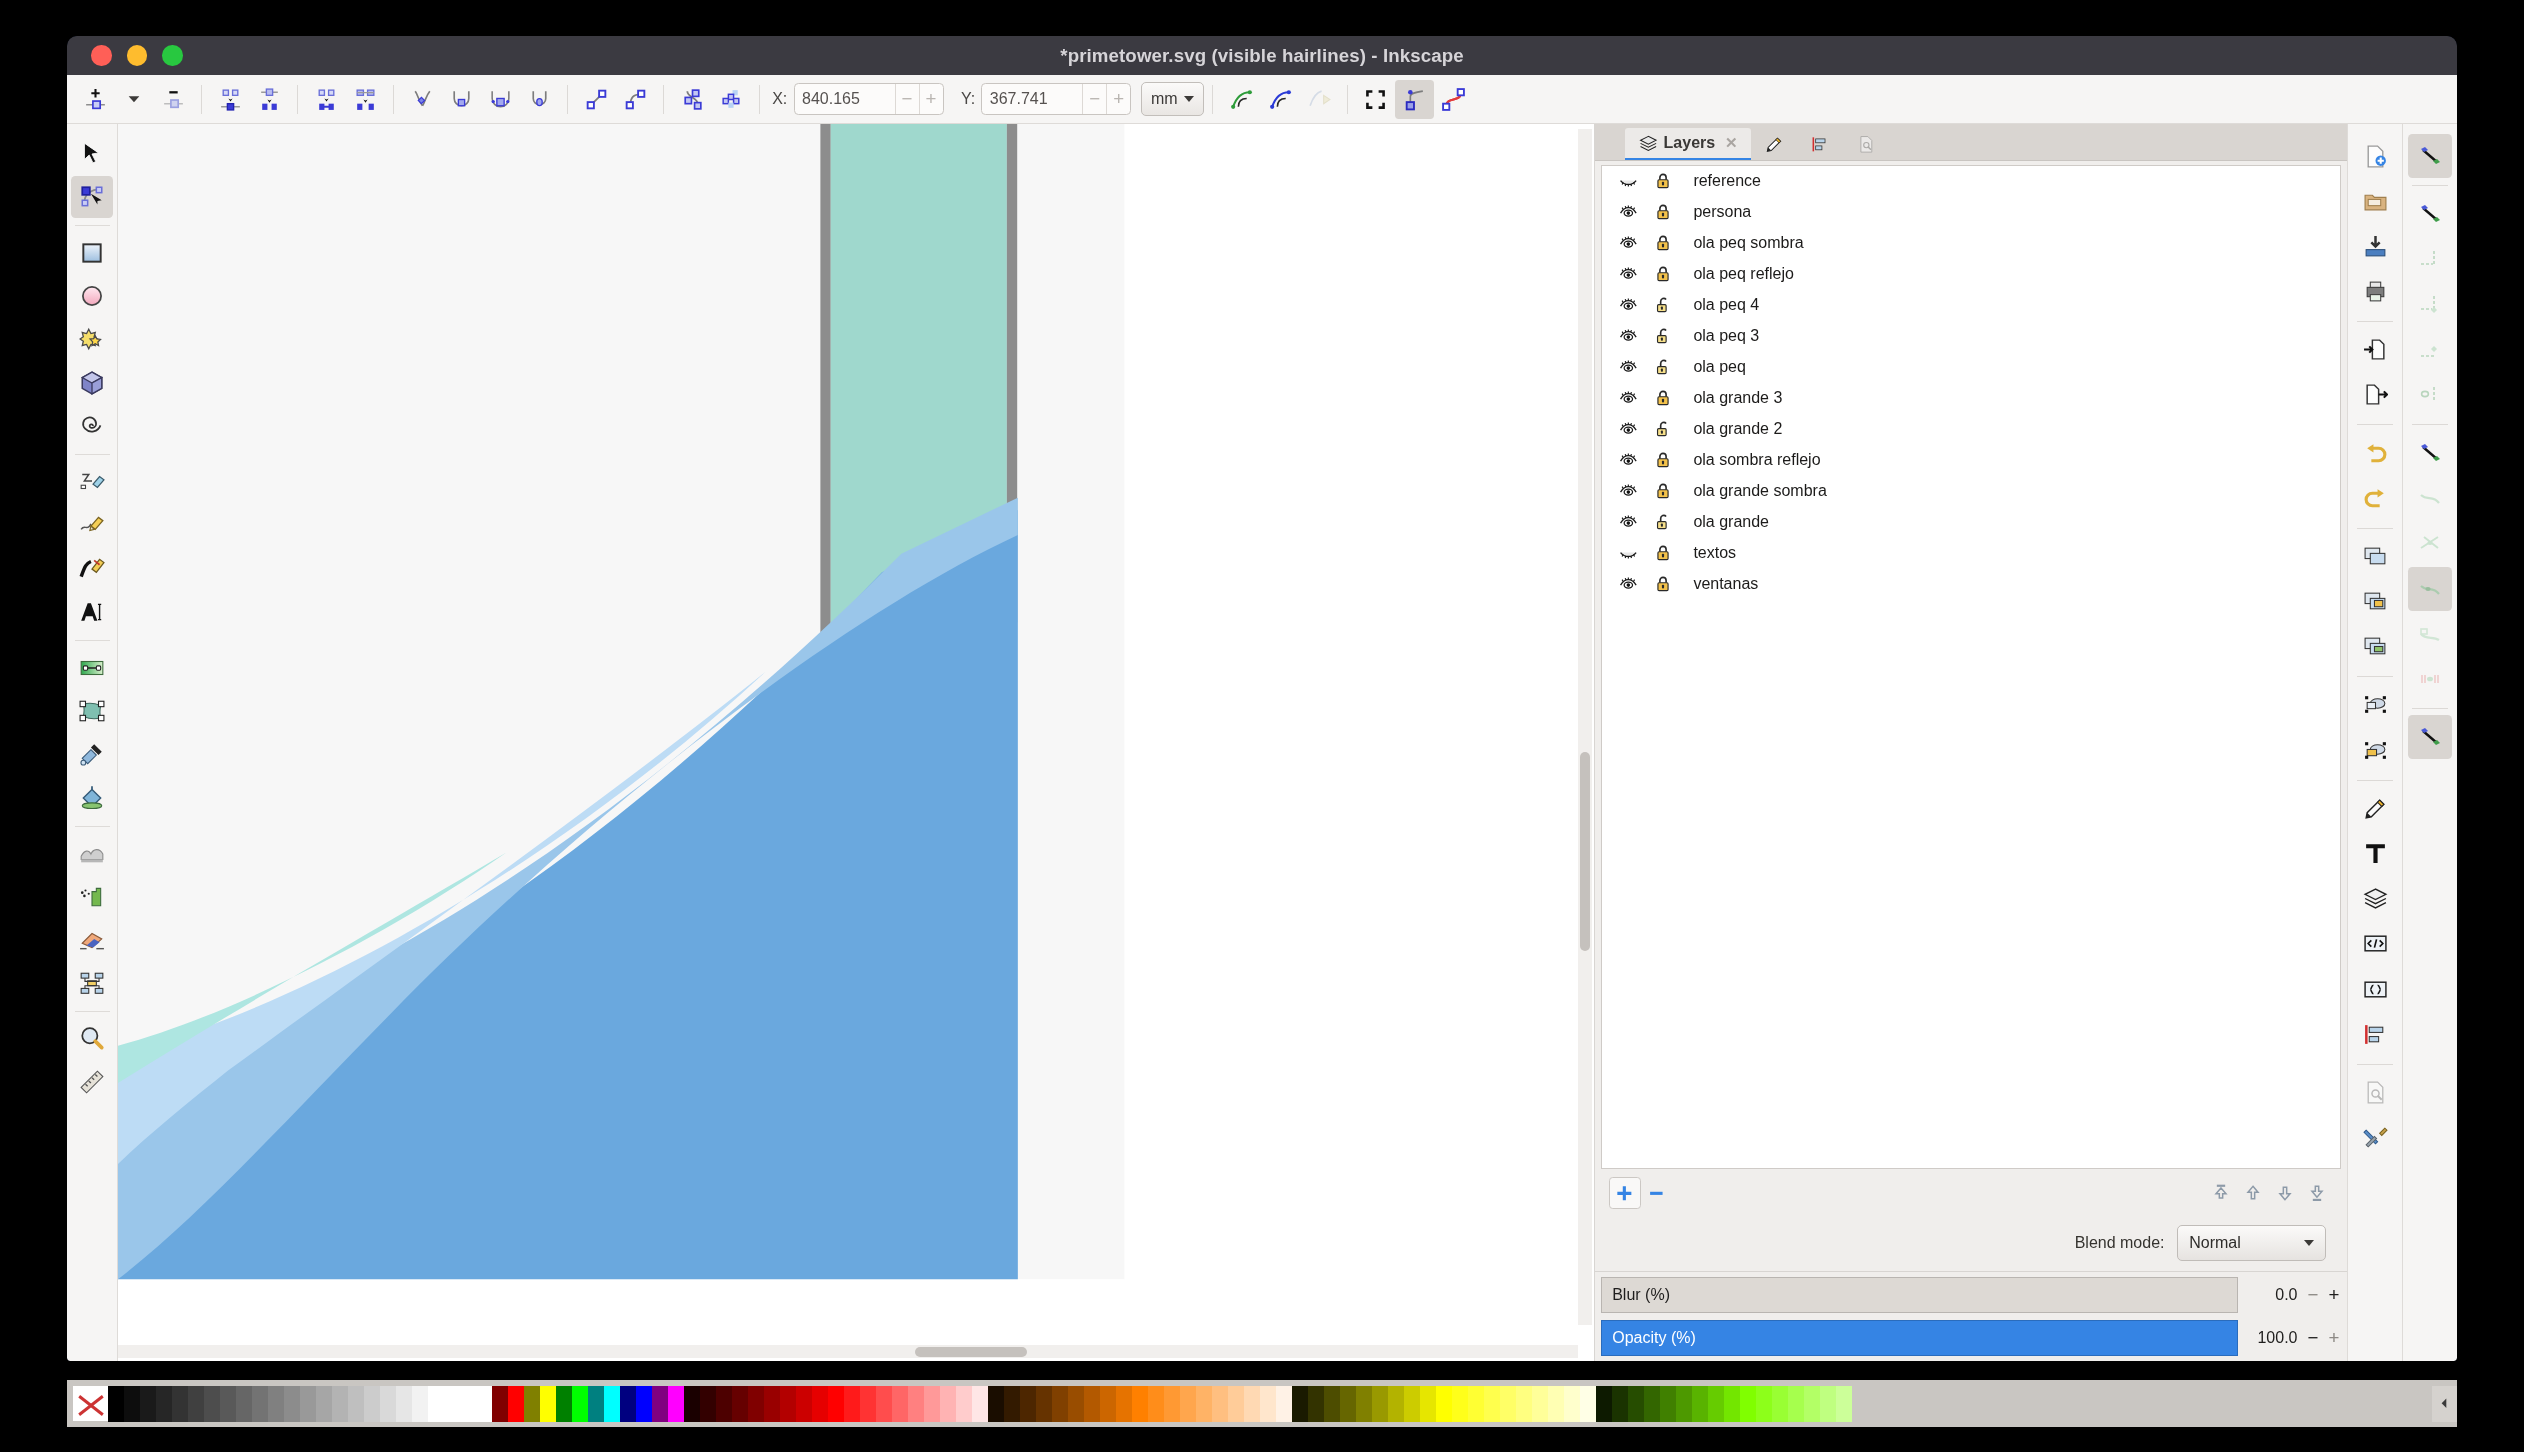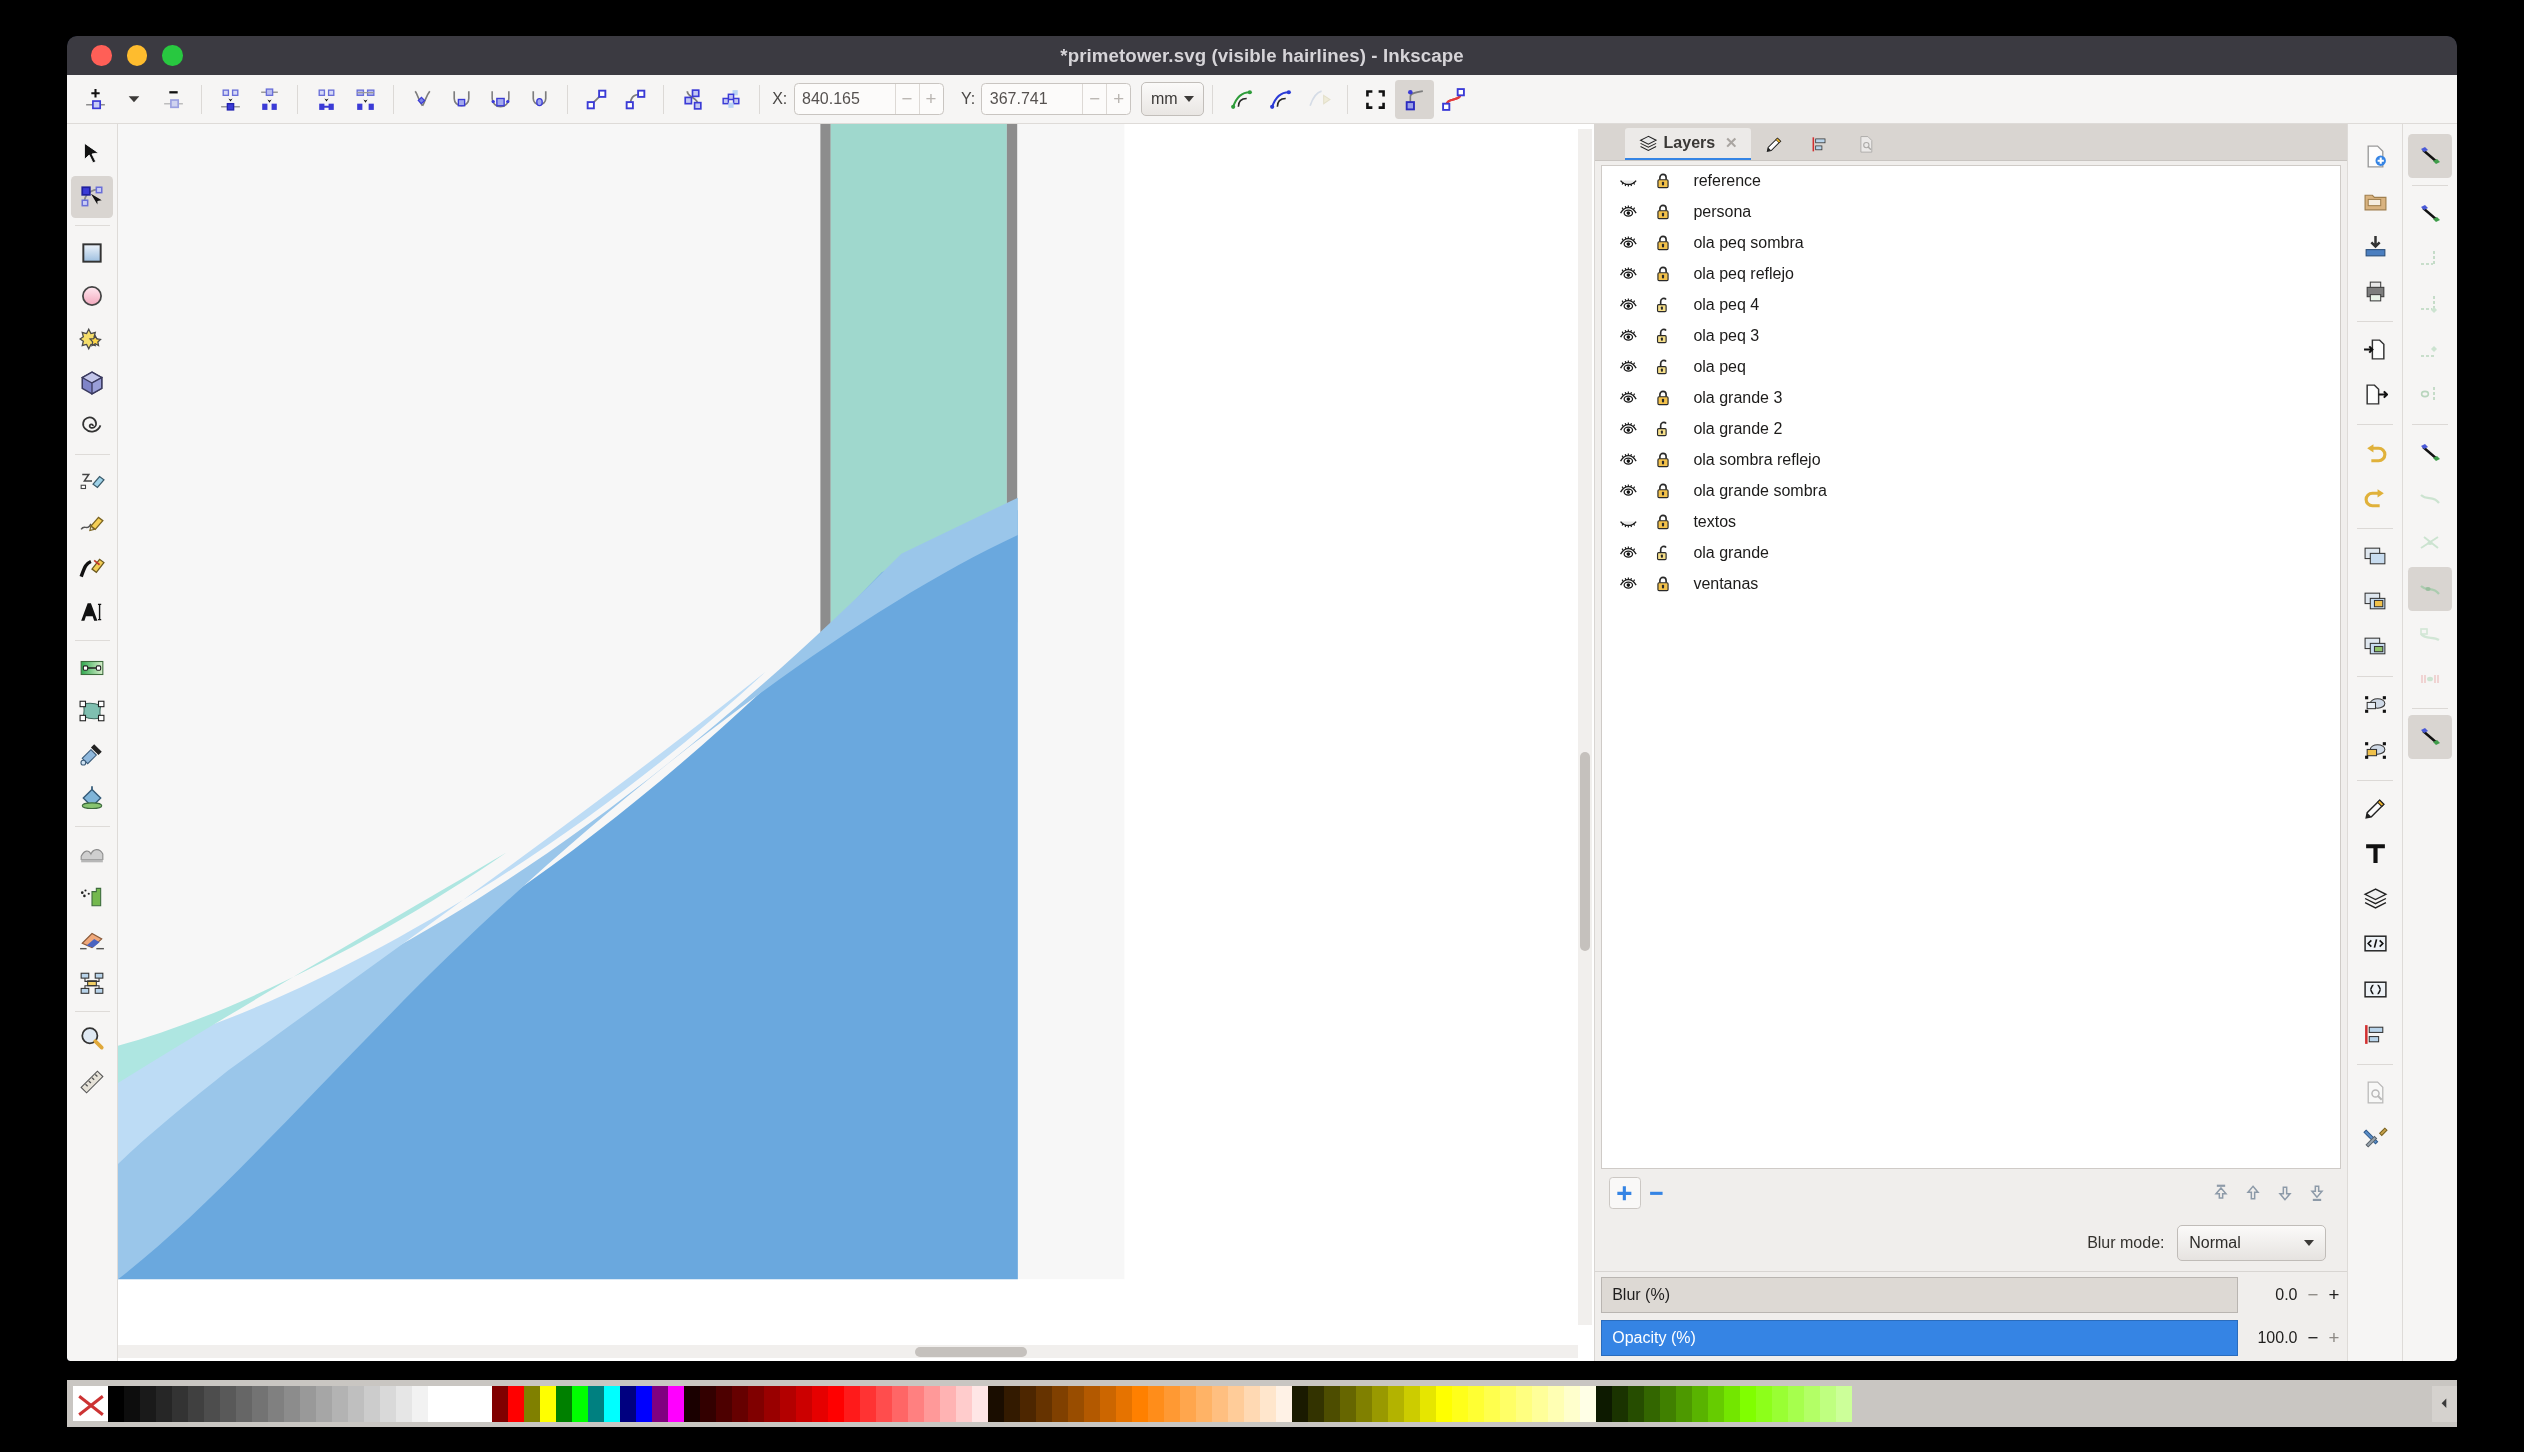--- a/index.html
+++ b/index.html
@@ -902,50 +902,50 @@
   <path d="M6 10V7a4 4 0 018 0v3" fill="none" stroke="#2a2a2a" stroke-width="2.1"></path>
   <rect x="3.5" y="10" width="13" height="10" rx="1.4" fill="#f3c24b" stroke="#2a2a2a" stroke-width="1.5"></rect>
   <rect x="8.6" y="12.6" width="2.8" height="4.6" rx="1" fill="#2a2a2a"></rect>
 </svg>
             </span>
             <span class="lr-name">ola grande sombra</span>
           </div>
           <div class="layer-row">
             <span class="lr-eye">
               <svg width="18.7" height="18.7" viewBox="0 0 24 24">
+  <path d="M2 13c3-5 7-7 10-7s7 2 10 7" fill="none" stroke="#1a1a1a" stroke-width="1.7"></path>
+  <ellipse cx="12" cy="13" rx="5.4" ry="4" fill="#fff" stroke="#1a1a1a" stroke-width="1.6"></ellipse>
+  <circle cx="12" cy="13" r="2.3" fill="#111"></circle>
+  <path d="M4 6l1.6 2.6M8 4l1 2.6M12 3.3v2.6M16 4l-1 2.6M20 6l-1.6 2.6" stroke="#1a1a1a" stroke-width="1.5"></path>
+</svg>
+            </span>
+            <span class="lr-lock">
+              <svg width="16" height="18.7" viewBox="0 0 20 24">
+  <path d="M7 11V7a4 4 0 017-2.6" fill="none" stroke="#2a2a2a" stroke-width="2.1"></path>
+  <rect x="3" y="11" width="11" height="9" rx="1.4" fill="#f7e08a" stroke="#2a2a2a" stroke-width="1.5"></rect>
+  <rect x="7.3" y="13.4" width="2.6" height="4.2" rx="1" fill="#2a2a2a"></rect>
+</svg>
+            </span>
+            <span class="lr-name">ola grande</span>
+          </div>
+          <div class="layer-row">
+            <span class="lr-eye">
+              <svg width="18.7" height="18.7" viewBox="0 0 24 24">
   <path d="M2 11c3 4 7 5 10 5s7-1 10-5" fill="#e9e9e9" stroke="#1a1a1a" stroke-width="1.7"></path>
   <path d="M4 16l1.4-2.6M8 18l.8-2.8M12 18.6V16M16 18l-.8-2.8M20 16l-1.4-2.6" stroke="#1a1a1a" stroke-width="1.5"></path>
 </svg>
             </span>
             <span class="lr-lock">
               <svg width="16" height="18.7" viewBox="0 0 20 24">
   <path d="M6 10V7a4 4 0 018 0v3" fill="none" stroke="#2a2a2a" stroke-width="2.1"></path>
   <rect x="3.5" y="10" width="13" height="10" rx="1.4" fill="#f3c24b" stroke="#2a2a2a" stroke-width="1.5"></rect>
   <rect x="8.6" y="12.6" width="2.8" height="4.6" rx="1" fill="#2a2a2a"></rect>
 </svg>
             </span>
             <span class="lr-name">textos</span>
-          </div>
-          <div class="layer-row">
-            <span class="lr-eye">
-              <svg width="18.7" height="18.7" viewBox="0 0 24 24">
-  <path d="M2 13c3-5 7-7 10-7s7 2 10 7" fill="none" stroke="#1a1a1a" stroke-width="1.7"></path>
-  <ellipse cx="12" cy="13" rx="5.4" ry="4" fill="#fff" stroke="#1a1a1a" stroke-width="1.6"></ellipse>
-  <circle cx="12" cy="13" r="2.3" fill="#111"></circle>
-  <path d="M4 6l1.6 2.6M8 4l1 2.6M12 3.3v2.6M16 4l-1 2.6M20 6l-1.6 2.6" stroke="#1a1a1a" stroke-width="1.5"></path>
-</svg>
-            </span>
-            <span class="lr-lock">
-              <svg width="16" height="18.7" viewBox="0 0 20 24">
-  <path d="M7 11V7a4 4 0 017-2.6" fill="none" stroke="#2a2a2a" stroke-width="2.1"></path>
-  <rect x="3" y="11" width="11" height="9" rx="1.4" fill="#f7e08a" stroke="#2a2a2a" stroke-width="1.5"></rect>
-  <rect x="7.3" y="13.4" width="2.6" height="4.2" rx="1" fill="#2a2a2a"></rect>
-</svg>
-            </span>
-            <span class="lr-name">ola grande</span>
           </div>
           <div class="layer-row">
             <span class="lr-eye">
               <svg width="18.7" height="18.7" viewBox="0 0 24 24">
   <path d="M2 13c3-5 7-7 10-7s7 2 10 7" fill="none" stroke="#1a1a1a" stroke-width="1.7"></path>
   <ellipse cx="12" cy="13" rx="5.4" ry="4" fill="#fff" stroke="#1a1a1a" stroke-width="1.6"></ellipse>
   <circle cx="12" cy="13" r="2.3" fill="#111"></circle>
   <path d="M4 6l1.6 2.6M8 4l1 2.6M12 3.3v2.6M16 4l-1 2.6M20 6l-1.6 2.6" stroke="#1a1a1a" stroke-width="1.5"></path>
 </svg>
             </span>
@@ -990,21 +990,21 @@
         </div>
         <div class="smallbtn">
           <svg class="ico" width="20" height="20" viewBox="0 0 24 24">
             <path d="M12 17l-6-7h4V4h4v6h4z" fill="none" stroke="#8d9aa8" stroke-width="1.8"></path>
             <rect x="7" y="19" width="10" height="2.6" fill="#8d9aa8"></rect>
           </svg>
         </div>
       </div>
 
       <div id="blendrow">
-        <span class="blendlabel">Blur mode:</span>
+        <span class="blendlabel">Blend mode:</span>
         <div class="combobox">
           <span>Normal</span>
           <span class="caret"></span>
         </div>
       </div>
 
       <div class="slider-row">
         <div class="slider-track">
           <span>Blur (%)</span>
         </div>

